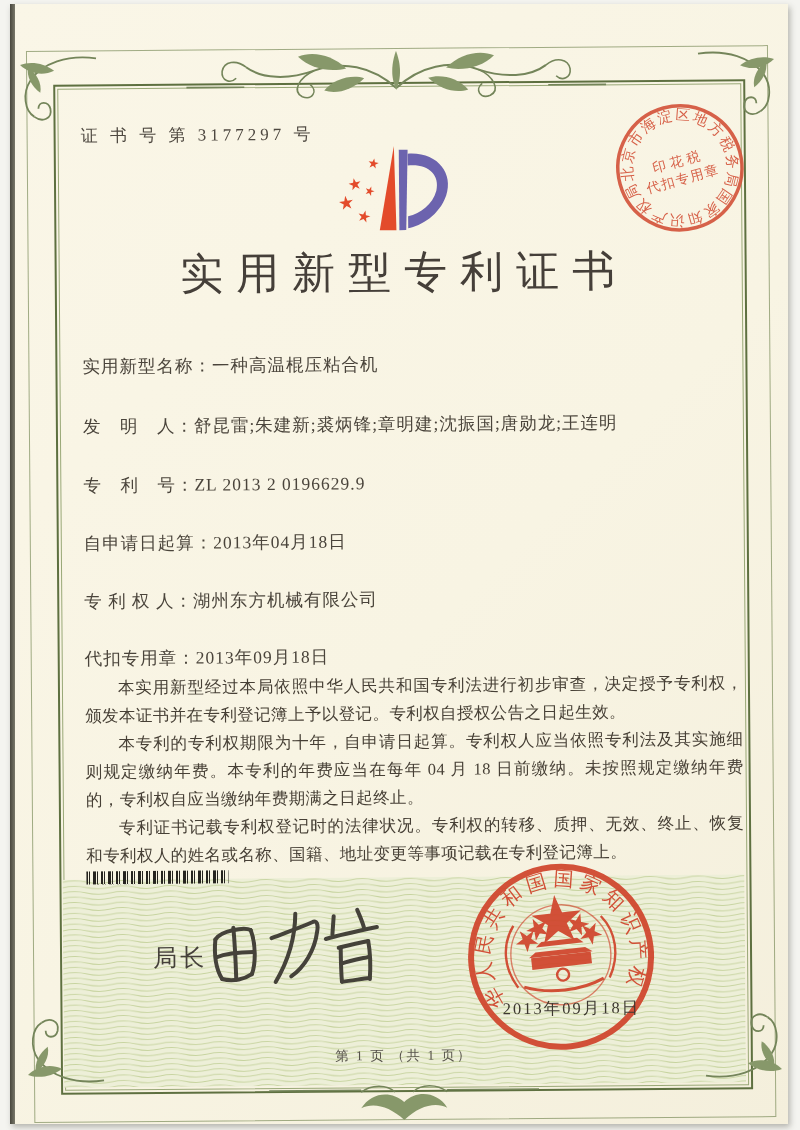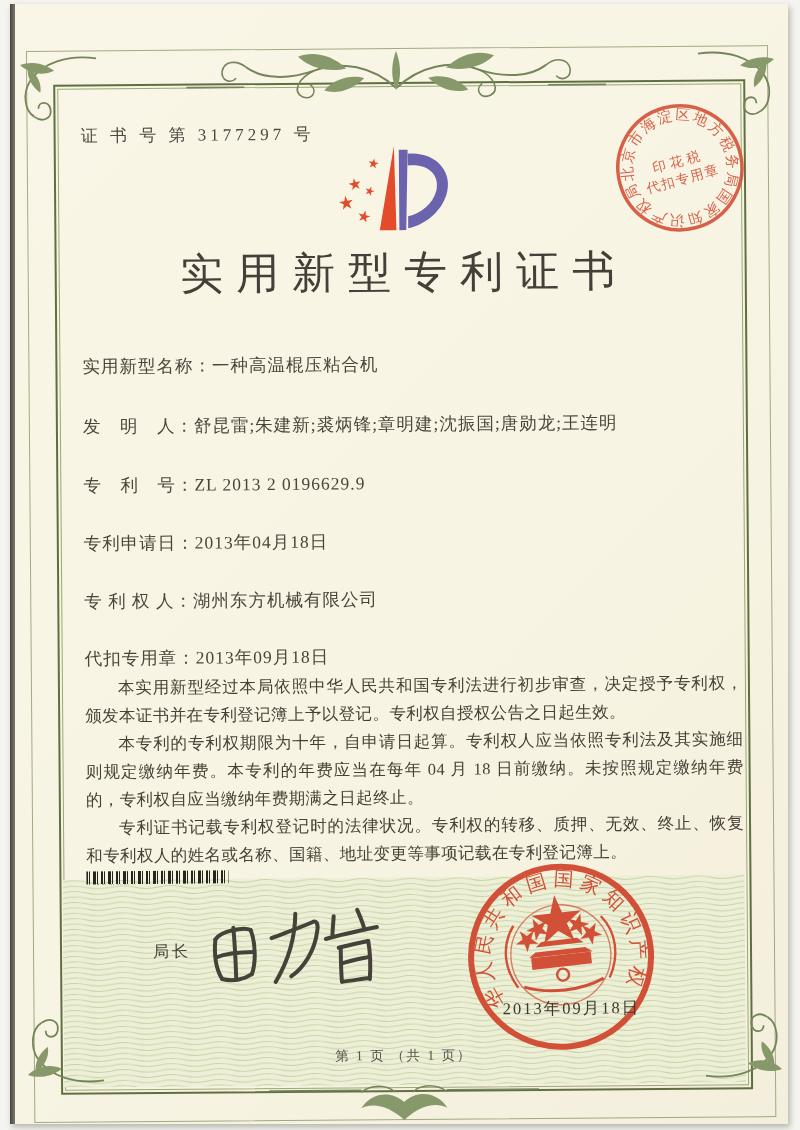--- a/index.html
+++ b/index.html
@@ -15,21 +15,21 @@
   .ornament{position:absolute;z-index:2;}
   .cert-no{position:absolute;left:84px;top:122px;font-size:17px;letter-spacing:4px;color:#4e4840;z-index:3;}
   .logo{position:absolute;left:336px;top:140px;width:135px;height:98px;z-index:3;}
   .tax-stamp{position:absolute;left:608px;top:95px;width:150px;height:150px;z-index:5;opacity:.92;}
   .title{position:absolute;left:0;top:244px;width:100%;text-align:center;font-size:43px;letter-spacing:13px;text-indent:13px;color:#453f39;z-index:3;}
   .field{position:absolute;left:84px;right:56px;font-size:17.5px;letter-spacing:1px;color:#4a443b;z-index:3;white-space:nowrap;}
   .f1{top:352px;}.f2{top:412px;}.f3{top:471px;}.f4{top:529px;}.f5{top:587px;}.f6{top:644px;}
   .body-text{position:absolute;left:84px;top:672px;width:658px;z-index:3;color:#474036;font-size:16.5px;line-height:28px;text-align:justify;}
   .body-text p{margin:0;text-indent:2em;letter-spacing:.4px;}
   .barcode{position:absolute;left:84px;top:869px;width:142px;height:13px;z-index:3;background:repeating-linear-gradient(90deg,#26241f 0 2px,rgba(0,0,0,0) 2px 3px,#26241f 3px 4px,rgba(0,0,0,0) 4px 7px,#26241f 7px 10px,rgba(0,0,0,0) 10px 11px,#26241f 11px 12px,rgba(0,0,0,0) 12px 15px);}
-  .director-label{position:absolute;left:150px;top:940px;font-size:16px;letter-spacing:3px;color:#45403a;z-index:4;}
+  .director-label{position:absolute;left:150px;top:940px;font-size:24px;letter-spacing:3px;color:#45403a;z-index:4;}
   .signature{position:absolute;left:200px;top:900px;width:210px;height:105px;z-index:4;}
   .issue-seal{position:absolute;left:458px;top:858px;width:200px;height:200px;z-index:5;opacity:.93;}
   .seal-date{position:absolute;left:468px;top:999px;width:200px;text-align:center;font-size:16.5px;letter-spacing:2px;color:#3d3830;z-index:6;}
   .footer{position:absolute;left:0;top:1047px;width:100%;text-align:center;font-size:13.5px;letter-spacing:2px;color:#56524a;z-index:3;}
   text{font-family:"Liberation Serif","DejaVu Serif",serif;}
 </style>
 </head>
 <body>
 
 <div class="screen">
@@ -133,21 +133,21 @@
         </g>
       </svg>
 
       
       <div class="title">实用新型专利证书</div>
 
       
       <div class="field f1"><span>实用新型名称：</span><span>一种高温棍压粘合机</span></div>
       <div class="field f2"><span>发　明　人：</span><span>舒昆雷;朱建新;裘炳锋;章明建;沈振国;唐勋龙;王连明</span></div>
       <div class="field f3"><span>专　利　号：</span><span>ZL 2013 2 0196629.9</span></div>
-      <div class="field f4"><span>专利申请日：</span><span>2013年04月18日</span></div>
+      <div class="field f4"><span>自申请日起算：</span><span>2013年04月18日</span></div>
       <div class="field f5"><span>专 利 权 人：</span><span>湖州东方机械有限公司</span></div>
       <div class="field f6"><span>代扣专用章：</span><span>2013年09月18日</span></div>
 
       
       <div class="body-text">
         <p>本实用新型经过本局依照中华人民共和国专利法进行初步审查，决定授予专利权，颁发本证书并在专利登记簿上予以登记。专利权自授权公告之日起生效。</p>
         <p>本专利的专利权期限为十年，自申请日起算。专利权人应当依照专利法及其实施细则规定缴纳年费。本专利的年费应当在每年 04 月 18 日前缴纳。未按照规定缴纳年费的，专利权自应当缴纳年费期满之日起终止。</p>
         <p>专利证书记载专利权登记时的法律状况。专利权的转移、质押、无效、终止、恢复和专利权人的姓名或名称、国籍、地址变更等事项记载在专利登记簿上。</p>
       </div>
 

